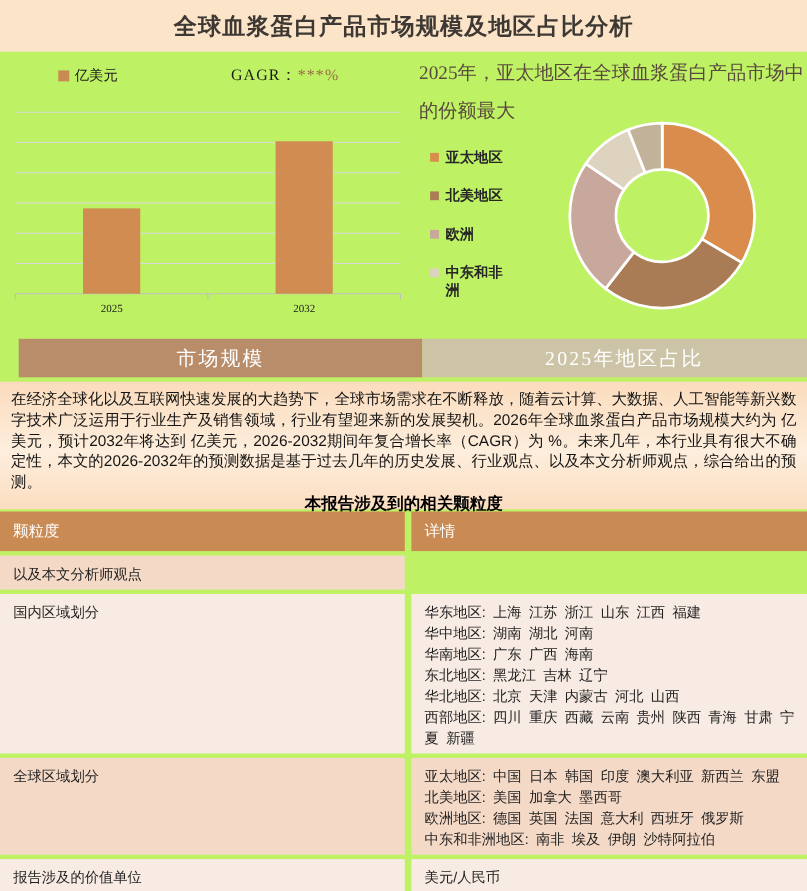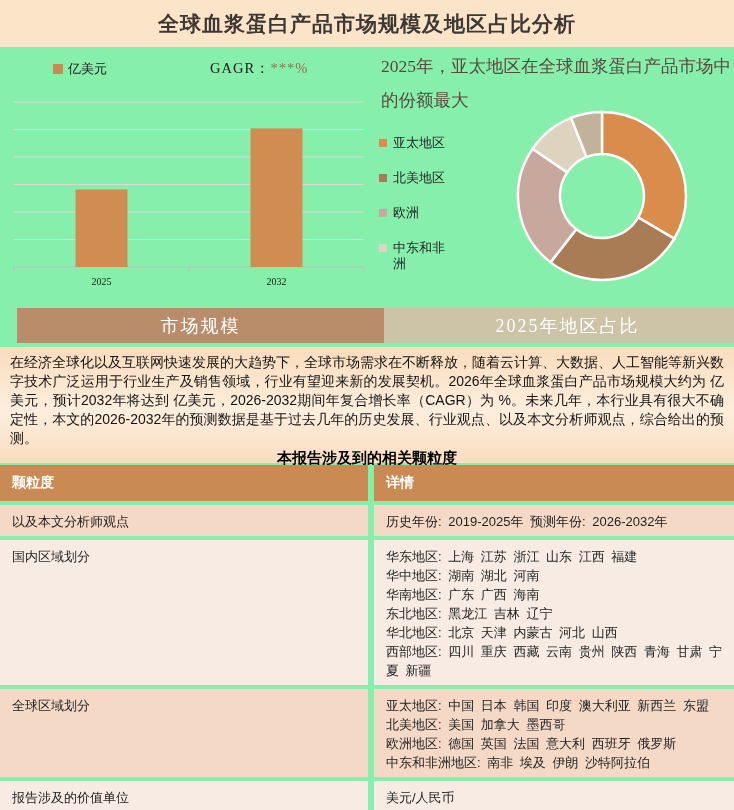--- a/index.html
+++ b/index.html
@@ -1,16 +1,16 @@
 <!DOCTYPE html>
 <html><head>
 <meta charset="utf-8">
 <style>
   html,body{margin:0;padding:0;background:#fff;}
-  .page{position:relative;width:734px;height:810px;background:#86efac;overflow:hidden;
+  .page{position:relative;width:734px;height:810px;background:#bef264;overflow:hidden;
         font-family:"Liberation Sans",sans-serif;}
 
   
   .title-bar{position:absolute;left:0;top:0;width:734px;height:47px;background:#fce4c8;
              display:flex;align-items:center;justify-content:center;}
   .title-bar h1{margin:0;font-family:"Liberation Serif",serif;font-size:21px;font-weight:600;
                 color:#3d3833;letter-spacing:1px;}
 
   
   .bar-panel{position:absolute;left:0;top:47px;width:367px;height:261px;}
@@ -22,21 +22,21 @@
   .cagr .stars{color:#9b6b4a;}
   #bar-svg{position:absolute;left:0;top:0;}
   .xlabel{position:absolute;top:229px;text-align:center;font-family:"Liberation Serif",serif;
           font-size:10px;color:#1a1a1a;}
 
   
   .donut-panel{position:absolute;left:375px;top:47px;width:359px;height:261px;}
   .donut-heading{position:absolute;left:6px;top:2px;width:352px;margin:0;
                  font-family:"Liberation Serif",serif;font-weight:400;font-size:17.5px;
                  line-height:34px;color:#5a4a3e;}
-  .donut-legend{position:absolute;left:4px;top:88px;width:78px;}
+  .donut-legend{position:absolute;left:16px;top:88px;width:78px;font-weight:bold;}
   .dl-item{display:flex;margin-bottom:19px;font-size:13px;color:#262626;line-height:16px;}
   .dl-sq{flex:0 0 8px;width:8px;height:8px;margin:4px 6px 0 0;}
   #donut-svg{position:absolute;left:0;top:0;}
 
   
   .tabs{position:absolute;left:0;top:308px;width:734px;height:35px;display:flex;padding-left:17px;}
   .tab{width:50%;display:flex;align-items:center;justify-content:center;color:#fff;
        font-family:"Liberation Serif",serif;font-size:18px;letter-spacing:2px;cursor:pointer;}
   .tab-left{background:#b98d6a;}
   .tab-right{background:#cdc4a8;}
@@ -47,21 +47,21 @@
            padding:6px 10px 0;}
   .summary p{margin:0;font-size:14px;line-height:19px;text-align:justify;color:#141414;}
   .summary h3{margin:1px 0 0;text-align:center;font-size:15px;color:#000;}
 
   
   .gran-table{position:absolute;left:0;top:465px;width:734px;}
   .g-row{display:flex;margin-bottom:4px;}
   .g-cell{box-sizing:border-box;}
   .g-left{width:368px;margin-right:6px;}
   .g-right{width:360px;}
-  .g-head .g-cell{background:#c98a53;color:#fff;font-weight:bold;font-size:14px;
+  .g-head .g-cell{background:#c98a53;color:#fff;font-weight:normal;font-size:14px;
                   padding:9px 14px 9px 12px;}
   .g-body .g-cell{font-size:13px;color:#1f1f1f;padding:7px 6px 5px 12px;line-height:19px;}
   .g-body .g-right{word-spacing:3px;}
   .row-odd  .g-cell{background:#f4d9c7;}
   .row-even .g-cell{background:#f7ebe3;}
 </style>
 </head>
 <body>
 
 <div class="page">
@@ -136,23 +136,20 @@
   </section>
 
   <section class="gran-table">
     <div class="g-row g-head">
       <div class="g-cell g-left">颗粒度</div>
       <div class="g-cell g-right">详情</div>
     </div>
     <div id="g-body">
         <div class="g-row g-body row-odd">
           <div class="g-cell g-left">以及本文分析师观点</div>
-          <div class="g-cell g-right">
-            <div>历史年份: 2019-2025年 预测年份: 2026-2032年</div>
-          </div>
         </div>
         <div class="g-row g-body row-even">
           <div class="g-cell g-left">国内区域划分</div>
           <div class="g-cell g-right">
             <div>华东地区: 上海 江苏 浙江 山东 江西 福建</div>
             <div>华中地区: 湖南 湖北 河南</div>
             <div>华南地区: 广东 广西 海南</div>
             <div>东北地区: 黑龙江 吉林 辽宁</div>
             <div>华北地区: 北京 天津 内蒙古 河北 山西</div>
             <div>西部地区: 四川 重庆 西藏 云南 贵州 陕西 青海 甘肃 宁夏 新疆</div>

